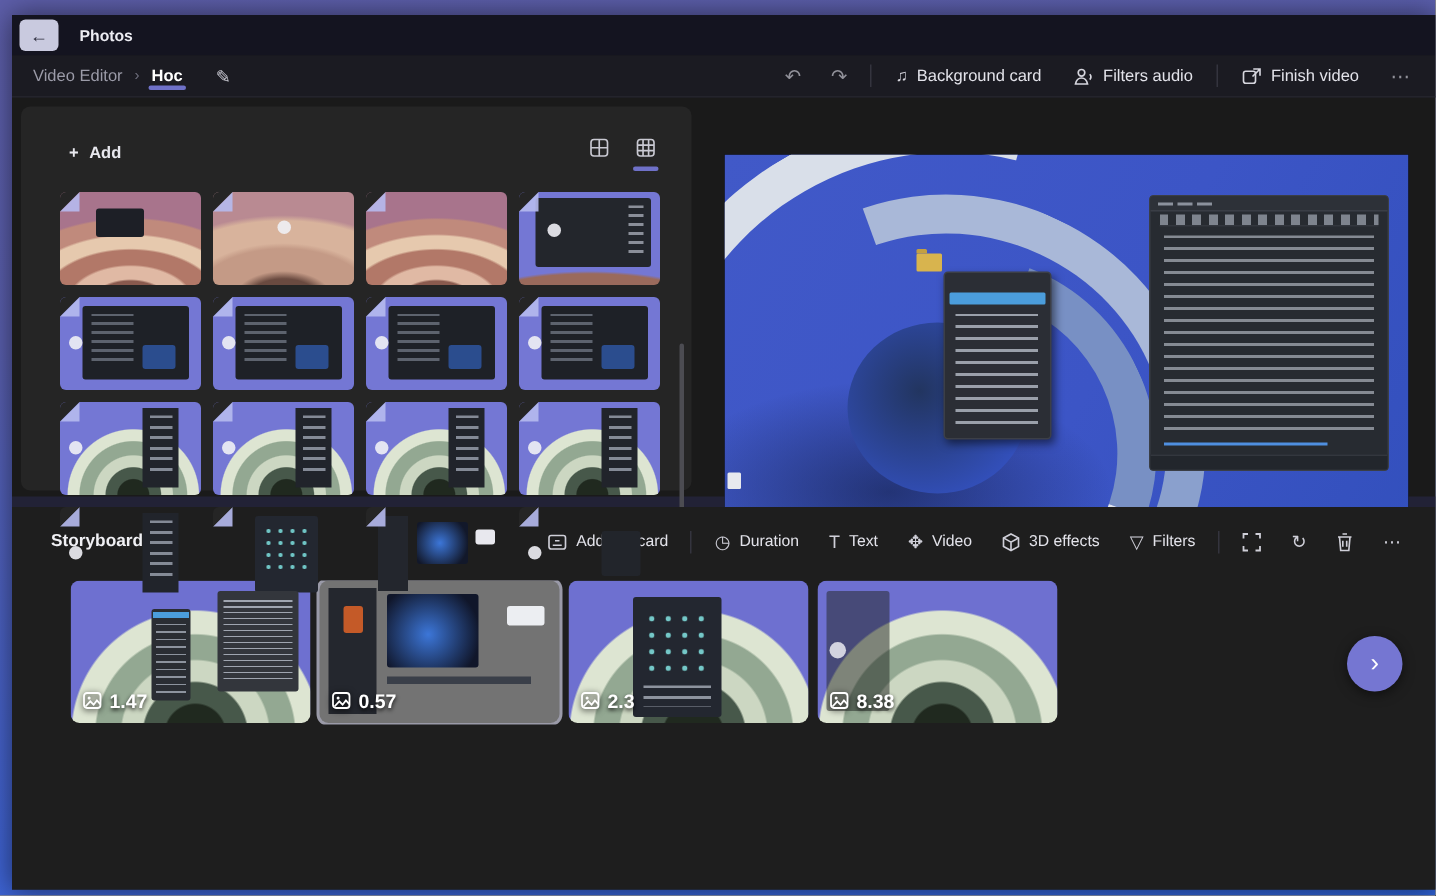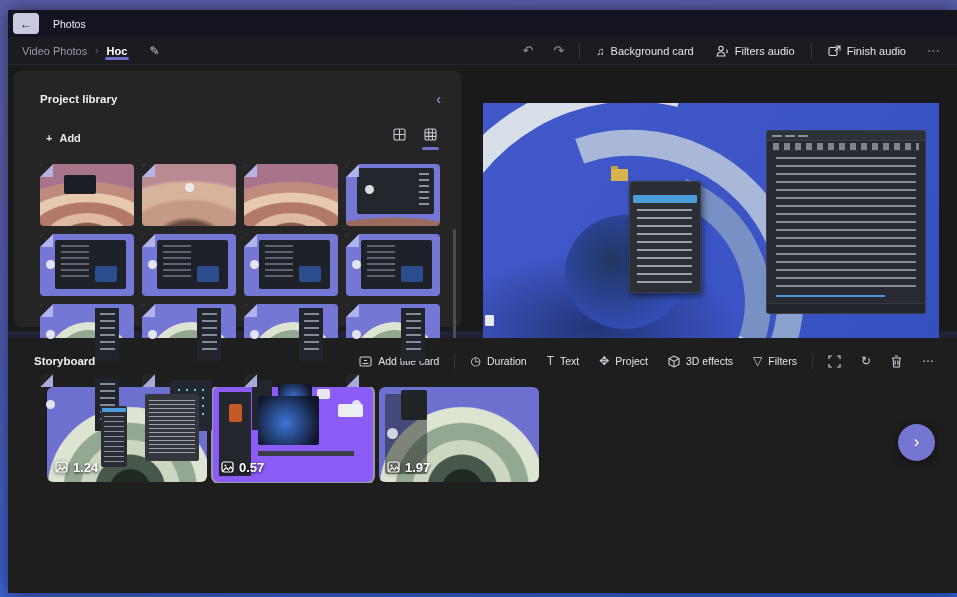--- a/index.html
+++ b/index.html
@@ -6,21 +6,21 @@
     font-family:"Liberation Sans",sans-serif;-webkit-font-smoothing:antialiased;}
   .desktop{position:relative;width:957px;height:597px;
     background:linear-gradient(170deg,#5d5ea9 0%,#5a5fae 30%,#3f63d2 75%,#2f63d8 100%);}
   .app{position:absolute;left:8px;top:10px;right:0;bottom:4px;background:#1a1a1a;
     display:flex;flex-direction:column;color:#e6e6ea;box-shadow:0 0 18px rgba(0,0,0,.55);}
 
   
   .titlebar{height:27px;background:#141420;display:flex;align-items:center;flex:0 0 auto;}
   .back-btn{width:26px;height:21px;margin-left:5px;border-radius:4px;background:#c9cadf;
     border:none;color:#2a2a3a;font-size:12px;line-height:1;cursor:pointer;display:flex;align-items:center;justify-content:center;}
-  .app-title{font-size:10.5px;font-weight:normal;margin-left:14px;color:#ececf2;}
+  .app-title{font-size:10.5px;font-weight:bold;margin-left:14px;color:#ececf2;}
   .tb-right{margin-left:auto;display:flex;align-items:center;height:100%;}
   .onedrive{display:flex;align-items:center;gap:6px;font-size:10.5px;color:#dcdce4;padding:0 10px;cursor:pointer;}
   .cloud svg{display:block;}
   .win-controls{display:flex;height:100%;}
   .win-btn{width:34px;height:100%;display:flex;align-items:center;justify-content:center;
     font-size:10px;color:#cfcfd8;background:transparent;border:none;cursor:pointer;}
 
   
   .commandbar{height:27px;background:#1b1b22;display:flex;align-items:center;flex:0 0 auto;
     border-bottom:1px solid #24242c;}
@@ -171,21 +171,21 @@
     #6e70d0;}
   .clip.selected{box-shadow:0 0 0 2px #9a9aa8;}
   .clip .ov{position:absolute;}
   .c-menu-doc .ov1,.c-menu .ov1{left:34%;top:20%;width:16%;height:65%;background:#2a2d33;border-radius:2px;}
   .c-menu-doc .ov1::before,.c-menu .ov1::before{content:"";position:absolute;left:1px;right:1px;top:2px;height:4px;background:#4b9ddc;}
   .c-menu-doc .ov1::after,.c-menu .ov1::after{content:"";position:absolute;left:3px;right:3px;top:10px;bottom:4px;
     background:repeating-linear-gradient(to bottom,#8d939e 0 1px,transparent 1px 5px);}
   .c-menu-doc .ov2{right:5%;top:8%;width:34%;height:70%;background:#33363c;border-radius:2px;}
   .c-menu-doc .ov2::after{content:"";position:absolute;left:4px;right:4px;top:6px;bottom:5px;
     background:repeating-linear-gradient(to bottom,#9fa5b0 0 1px,transparent 1px 4px);}
-  .c-dark{background:#8b5cf6;}
+  .c-dark{background:#737373;}
   .c-dark .ov1{left:4%;top:6%;width:20%;height:88%;background:#24272e;}
   .c-dark .ov1::after{content:"";position:absolute;left:30%;top:14%;width:40%;height:22%;background:#c45a28;border-radius:2px;}
   .c-dark .ov2{left:28%;top:10%;width:38%;height:52%;border-radius:2px;
     background:radial-gradient(circle at 45% 55%,#3c76d8,#10162a 80%);}
   .c-dark .ov3{right:6%;top:18%;width:16%;height:14%;background:#eceef2;border-radius:2px;}
   .c-dark .ov4{left:28%;top:68%;width:60%;height:5%;background:#3a3f49;}
   .c-start .ov1{left:27%;top:12%;width:37%;height:84%;background:#232730;border-radius:2px;}
   .c-start .ov1::after{content:"";position:absolute;left:12%;top:12%;width:76%;height:52%;
     background-image:radial-gradient(circle,#74c8c8 1.6px,transparent 2px);background-size:11px 11px;}
   .c-start .ov1::before{content:"";position:absolute;left:12%;bottom:8%;width:76%;height:18%;
@@ -212,21 +212,21 @@
 
     <header class="titlebar">
       <button class="back-btn">
         <span>←</span>
       </button>
       <span class="app-title">Photos</span>
     </header>
 
     <div class="commandbar">
       <div class="crumbs">
-        <span class="crumb-root">Video Photos</span>
+        <span class="crumb-root">Video Editor</span>
         <span class="crumb-sep">›</span>
         <span class="crumb-current">Hoc</span>
       </div>
       <button class="rename">
         <span>✎</span>
       </button>
       <div class="cb-right">
         <button class="icon-btn">↶</button>
         <button class="icon-btn">↷</button>
         <span class="vdiv"></span>
@@ -245,35 +245,29 @@
           <span>Filters audio</span>
         </button>
         <span class="vdiv"></span>
         <button class="cmd-btn">
           <span class="gi">
             <svg width="13" height="12" viewBox="0 0 13 12" fill="none" stroke="#d6d6de" stroke-width="1.1">
               <rect x="1" y="2.5" width="8" height="8" rx="1.5"></rect>
                 <path d="M7.5 1h4.5v4.5M12 1L7 6"></path>
             </svg>
           </span>
-          <span>Finish audio</span>
+          <span>Finish video</span>
         </button>
         <button class="icon-btn">⋯</button>
       </div>
     </div>
 
     <div class="main">
 
       <section class="library">
-        <div class="lib-head">
-          <span class="lib-title">Project library</span>
-          <button class="collapse-btn">
-            <span>‹</span>
-          </button>
-        </div>
         <div class="lib-controls">
           <button class="add-btn">
             <span>+</span>
             <span>Add</span>
           </button>
           <div class="view-toggles">
             <button class="vt-btn">
               <span>
                 <svg width="13" height="13" viewBox="0 0 13 13" fill="none" stroke="#c9c9d2" stroke-width="1.1">
                   <rect x="1" y="1" width="11" height="11" rx="2"></rect>
@@ -522,21 +516,21 @@
           <button class="tool-btn">
             <span class="gi">◷</span>
             <span>Duration</span>
           </button>
           <button class="tool-btn">
             <span class="gi">T</span>
             <span>Text</span>
           </button>
           <button class="tool-btn">
             <span class="gi">✥</span>
-            <span>Project</span>
+            <span>Video</span>
           </button>
           <button class="tool-btn">
             <span class="gi">
               <svg width="12" height="13" viewBox="0 0 12 13" fill="none" stroke="#cfcfd8" stroke-width="1.1">
                 <path d="M6 1l5 2.6v5.8L6 12 1 9.4V3.6z"></path>
                   <path d="M1 3.6L6 6.4l5-2.8M6 6.4V12"></path>
               </svg>
             </span>
             <span>3D effects</span>
           </button>
@@ -577,21 +571,21 @@
             <span class="ov ov4"></span>
 
             <span class="clip-badge">
               <span class="gi">
                 <svg width="13" height="12" viewBox="0 0 13 12" fill="none" stroke="#fff" stroke-width="1.2">
                   <rect x="1" y="1" width="11" height="10" rx="2"></rect>
                   <circle cx="4.4" cy="4.4" r="1" fill="#fff" stroke="none"></circle>
                   <path d="M2 10l3.2-3.4 2.2 2.2L9.6 6 12 8.6"></path>
                 </svg>
               </span>
-              <span class="dur">1.24</span>
+              <span class="dur">1.47</span>
             </span>
           </div>
 
 
           <div class="clip c-dark selected">
             <span class="ov ov1"></span>
             <span class="ov ov2"></span>
             <span class="ov ov3"></span>
             <span class="ov ov4"></span>
 
@@ -600,37 +594,54 @@
                 <svg width="13" height="12" viewBox="0 0 13 12" fill="none" stroke="#fff" stroke-width="1.2">
                   <rect x="1" y="1" width="11" height="10" rx="2"></rect>
                   <circle cx="4.4" cy="4.4" r="1" fill="#fff" stroke="none"></circle>
                   <path d="M2 10l3.2-3.4 2.2 2.2L9.6 6 12 8.6"></path>
                 </svg>
               </span>
               <span class="dur">0.57</span>
             </span>
           </div>
 
+          <div class="clip c-start">
+            <span class="ov ov1"></span>
+            <span class="ov ov2"></span>
+            <span class="ov ov3"></span>
+            <span class="ov ov4"></span>
+
+            <span class="clip-badge">
+              <span class="gi">
+                <svg width="13" height="12" viewBox="0 0 13 12" fill="none" stroke="#fff" stroke-width="1.2">
+                  <rect x="1" y="1" width="11" height="10" rx="2"></rect>
+                  <circle cx="4.4" cy="4.4" r="1" fill="#fff" stroke="none"></circle>
+                  <path d="M2 10l3.2-3.4 2.2 2.2L9.6 6 12 8.6"></path>
+                </svg>
+              </span>
+              <span class="dur">2.3</span>
+            </span>
+          </div>
 
 
           <div class="clip c-edge">
             <span class="ov ov1"></span>
             <span class="ov ov2"></span>
             <span class="ov ov3"></span>
             <span class="ov ov4"></span>
             <span class="dot"></span>
             <span class="clip-badge">
               <span class="gi">
                 <svg width="13" height="12" viewBox="0 0 13 12" fill="none" stroke="#fff" stroke-width="1.2">
                   <rect x="1" y="1" width="11" height="10" rx="2"></rect>
                   <circle cx="4.4" cy="4.4" r="1" fill="#fff" stroke="none"></circle>
                   <path d="M2 10l3.2-3.4 2.2 2.2L9.6 6 12 8.6"></path>
                 </svg>
               </span>
-              <span class="dur">1.97</span>
+              <span class="dur">8.38</span>
             </span>
           </div>
         </div>
       <button class="next-btn">
         <span>›</span>
       </button>
     </section>
   </div>
 </div>
 

